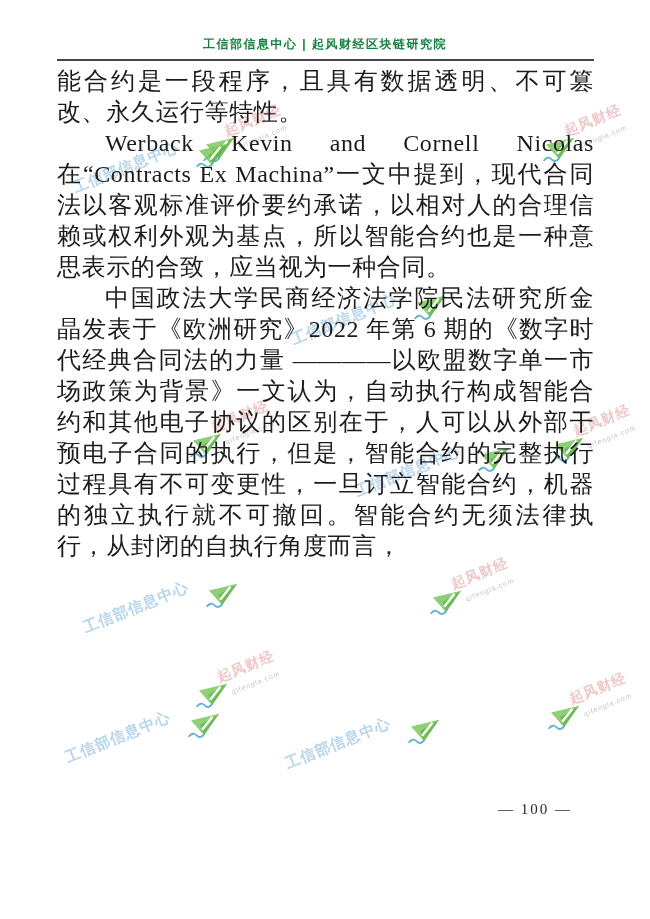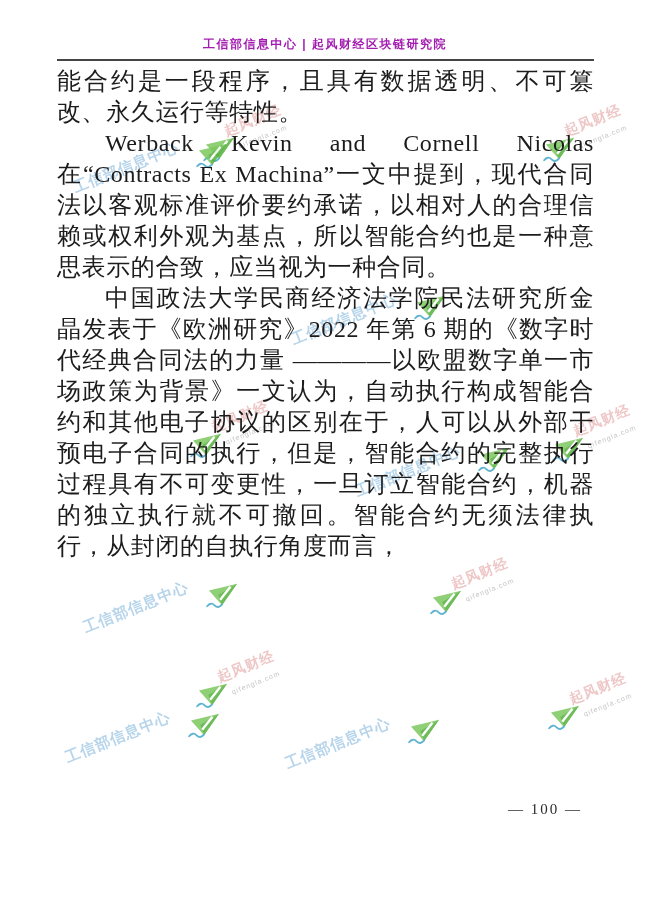--- a/index.html
+++ b/index.html
@@ -14,21 +14,21 @@
   }
   
   .header-title {
     position: absolute;
     top: 36px; left: 0; right: 0;
     text-align: center;
     font-family: "Liberation Sans", "DejaVu Sans", sans-serif;
     font-size: 12px;
     font-weight: bold;
     letter-spacing: 1.5px;
-    color: #a21caf;
+    color: #15803d;
   }
   .header-rule {
     position: absolute;
     top: 59px; left: 57px;
     width: 537px;
     border-top: 2px solid #454545;
   }
   
   .body-text {
     position: absolute;
@@ -39,21 +39,21 @@
     letter-spacing: 0.6px;
     text-align: justify;
     text-justify: inter-ideograph;
     color: #1c1c1c;
   }
   .body-text p { margin: 0; text-indent: 2em; }
   .body-text p.no-indent { text-indent: 0; }
   
   .page-number {
     position: absolute;
-    top: 801px; right: 68px;
+    top: 801px; right: 78px;
     font-size: 15px;
     letter-spacing: 2px;
     color: #2b2b2b;
   }
   
   .wm-layer { position: absolute; inset: 0; pointer-events: none; }
   .wm { position: absolute; pointer-events: none; }
   .wm-gov {
     position: absolute; left: 0; top: 16px;
     display: inline-block;

